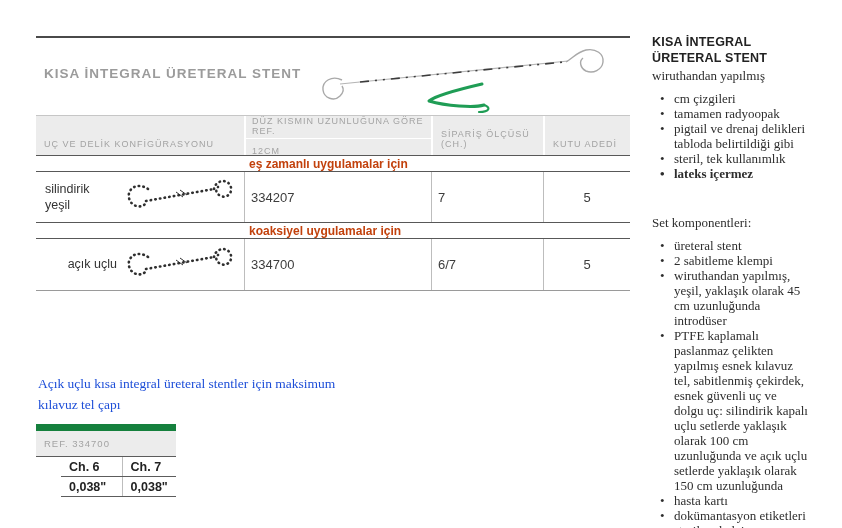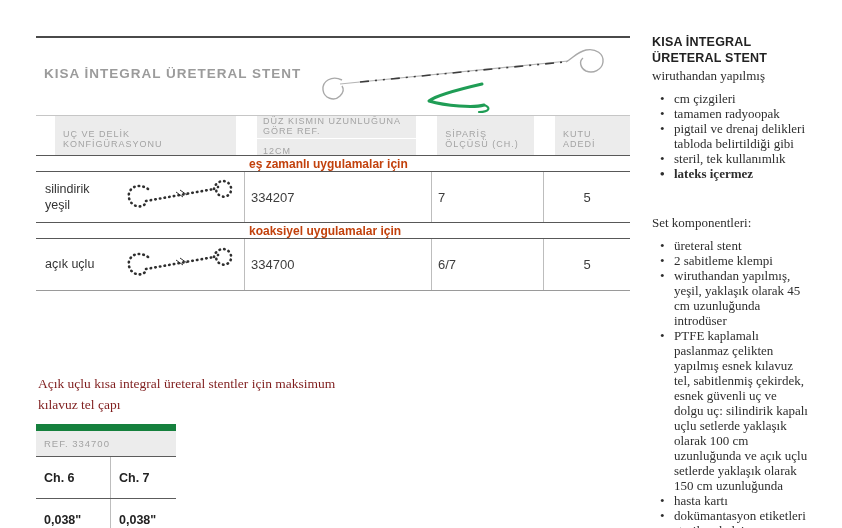--- a/index.html
+++ b/index.html
@@ -8,46 +8,46 @@
   
   .rule-top{position:absolute;left:36px;top:36px;width:594px;height:2px;background:#4a4a4a;}
   .page-title{position:absolute;left:44px;top:66px;font-size:13.5px;font-weight:bold;
               letter-spacing:1px;color:#9b9b9b;}
   
   .top-stent{position:absolute;left:316px;top:46px;width:302px;height:68px;}
   
   .mtable{position:absolute;left:36px;top:115px;width:594px;border-top:1px solid #c6c6c6;}
   .thead{display:flex;height:40px;border-bottom:1px solid #585858;box-sizing:border-box;}
   .hcell{background:#ececec;box-sizing:border-box;color:#a3a3a3;font-size:9px;
-         letter-spacing:1px;display:flex;align-items:flex-end;padding:3px 6px 6px 8px;margin-left:19px;}
+         letter-spacing:1px;display:flex;align-items:flex-end;padding:3px 6px 6px 8px;}
   .hcell.sep{border-left:2px solid #ffffff;}
   .hc1{width:208px;}
   .hc2{width:187px;display:block;padding:0;}
   .hc2 .l1{height:20px;display:flex;align-items:flex-end;padding:0 6px 2px 6px;border-bottom:1px solid #ffffff;}
   .hc2 .l2{height:17px;display:flex;align-items:flex-end;padding:0 6px 4px 6px;}
   .hc3{width:112px;}
   .hc4{width:87px;}
   .subrow{height:16px;border-bottom:1px solid #585858;box-sizing:border-box;
           display:flex;align-items:center;padding-left:213px;font-size:12px;font-weight:bold;color:#c2410c;}
   .drow{display:flex;box-sizing:border-box;border-bottom:1px solid #585858;}
   .drow.last{border-bottom:1px solid #9a9a9a;}
   .dcell{box-sizing:border-box;display:flex;align-items:center;font-size:13px;color:#3d3d3d;}
   .dc1{width:208px;justify-content:space-between;padding:0 8px 0 9px;}
   .dc1 .lbl{width:72px;font-size:12.5px;line-height:1.3;color:#333;}
   .dc2{width:187px;border-left:1px solid #bdbdbd;padding-left:6px;}
   .dc3{width:112px;border-left:1px solid #bdbdbd;padding-left:6px;}
   .dc4{width:87px;border-left:1px solid #bdbdbd;justify-content:center;}
-  .r1{height:51px;} .r2{height:52px;}
+  .r1{height:51px;} .r2{height:52px;text-align:right;}
   
   .note{position:absolute;left:38px;top:374px;width:325px;
-        font-family:"Liberation Serif",serif;font-size:13.5px;line-height:1.55;color:#7f1d1d;}
+        font-family:"Liberation Serif",serif;font-size:13.5px;line-height:1.55;color:#1d4ed8;}
   .gwt{position:absolute;left:36px;top:424px;width:140px;border-top:7px solid #15803d;}
   .gwt .ghead{height:26px;background:#ececec;color:#a3a3a3;font-size:9.5px;letter-spacing:1px;
               display:flex;align-items:center;padding-left:8px;border-bottom:1px solid #5c5c5c;box-sizing:border-box;}
-  .gwt .grow{display:flex;height:42px;border-bottom:1px solid #5c5c5c;box-sizing:border-box;}
+  .gwt .grow{display:flex;height:20px;border-bottom:1px solid #5c5c5c;box-sizing:border-box;margin-left:25px;}
   .gwt .gcell{display:flex;align-items:center;font-size:12.5px;font-weight:bold;color:#222;
               box-sizing:border-box;padding-left:8px;}
   .gwt .g1{width:74px;} .gwt .g2{width:66px;border-left:1px solid #bdbdbd;}
   
   .sidebar{position:absolute;left:652px;top:34px;width:164px;color:#2e2e2e;}
   .sb-head{font-size:12.5px;font-weight:bold;letter-spacing:0.2px;line-height:16px;color:#222;width:152px;}
   .sb-sub{font-family:"Liberation Serif",serif;font-size:13px;margin-top:2px;}
   ul.sb-list{list-style:none;margin:7px;padding:0;font-family:"Liberation Serif",serif;
              font-size:13px;line-height:15px;}
   ul.sb-list li{position:relative;padding-left:15px;margin:0;}

